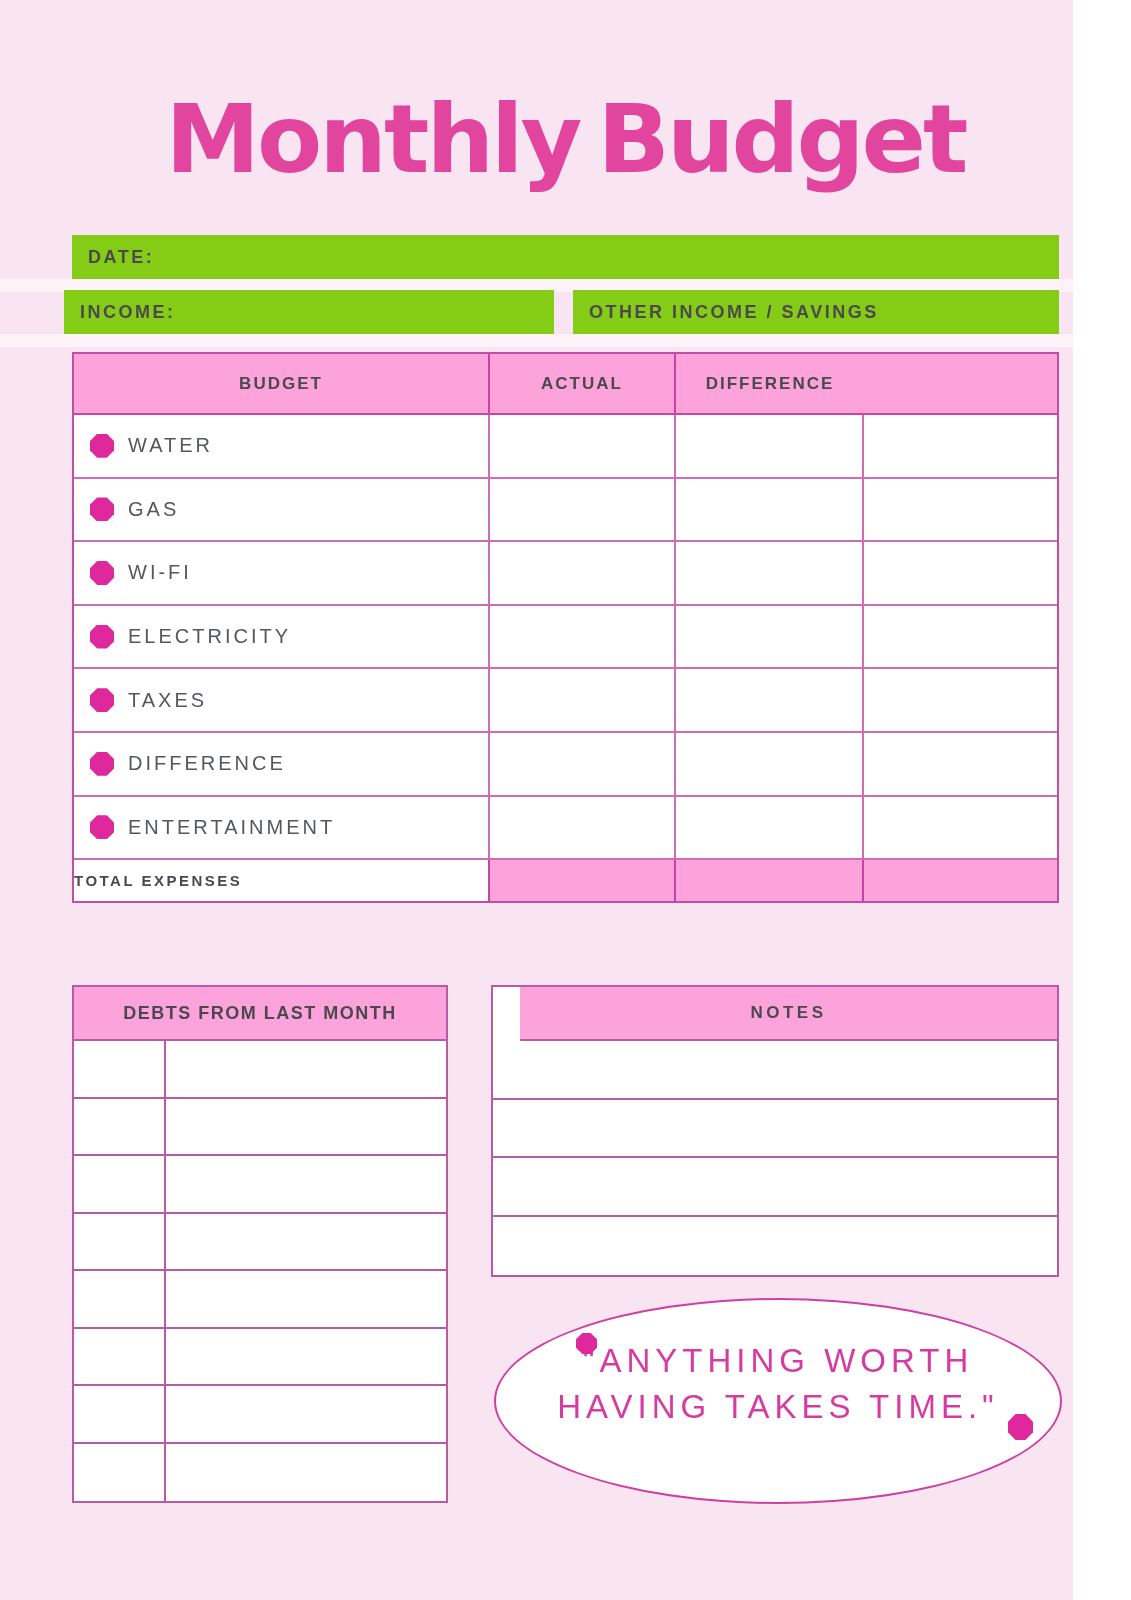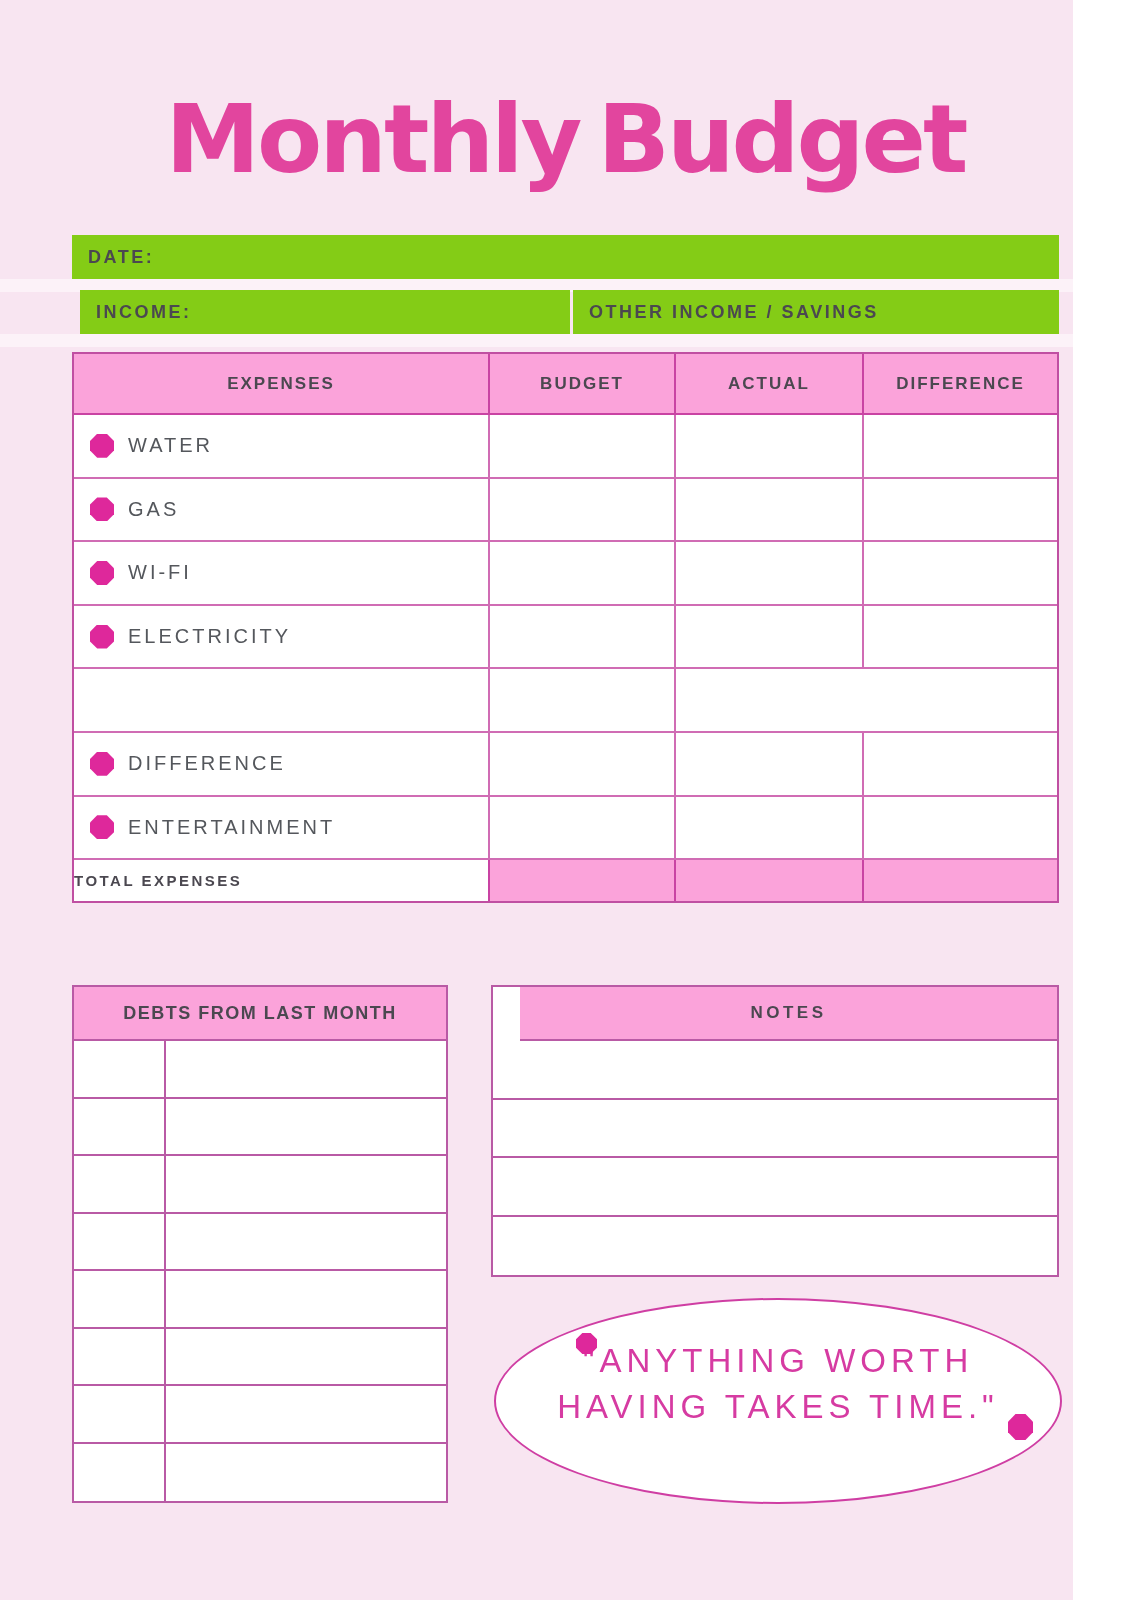--- a/index.html
+++ b/index.html
@@ -74,30 +74,29 @@
 <div id="canvas">
 
   <div class="page-title">Monthly Budget</div>
 
   <div class="shadow-band" style="top:279px;"></div>
   <div class="bar" style="left:72px;top:235px;width:987px;height:44px;">
     <span class="bar-label">DATE:</span>
   </div>
 
   <div class="shadow-band" style="top:334px;"></div>
-  <div class="bar" style="left:80px;top:290px;width:490px;height:44px;">
+  <div class="bar" style="left:64px;top:290px;width:490px;height:44px;">
     <span class="bar-label">INCOME:</span>
   </div>
   <div class="bar" style="left:573px;top:290px;width:486px;height:44px;">
     <span class="bar-label">OTHER INCOME / SAVINGS</span>
   </div>
 
   <div class="exp-table">
     <div class="exp-header">
-      <div>EXPENSES</div>
       <div>BUDGET</div>
       <div>ACTUAL</div>
       <div>DIFFERENCE</div>
     </div>
 
     <div>
 
   <div class="exp-row">
     <div class="exp-label-cell">
       <span class="octagon"></span>
@@ -132,20 +131,24 @@
     <div class="exp-label-cell">
       <span class="octagon"></span>
       <span class="exp-label">ELECTRICITY</span>
     </div>
     <div></div>
     <div></div>
     <div></div>
   </div>
 
   <div class="exp-row">
+    <div class="exp-label-cell">
+      <span class="octagon"></span>
+      <span class="exp-label">TAXES</span>
+    </div>
     <div></div>
     <div></div>
     <div></div>
   </div>
 
   <div class="exp-row">
     <div class="exp-label-cell">
       <span class="octagon"></span>
       <span class="exp-label">DIFFERENCE</span>
     </div>

